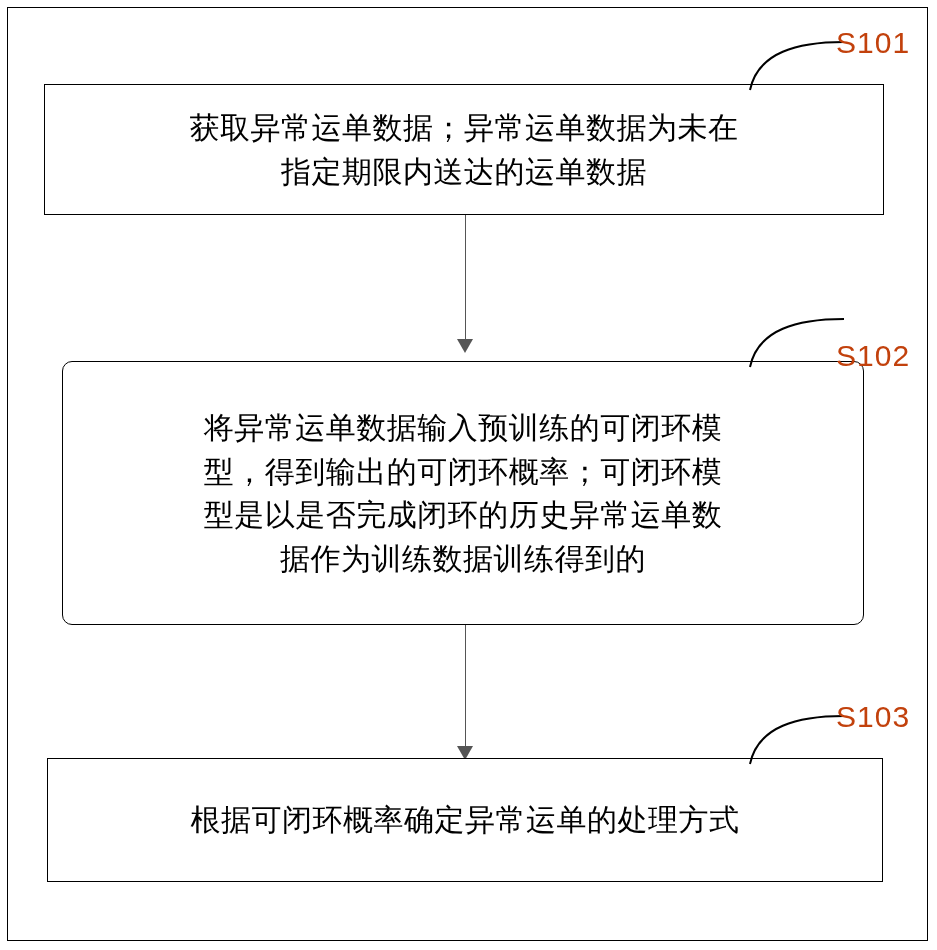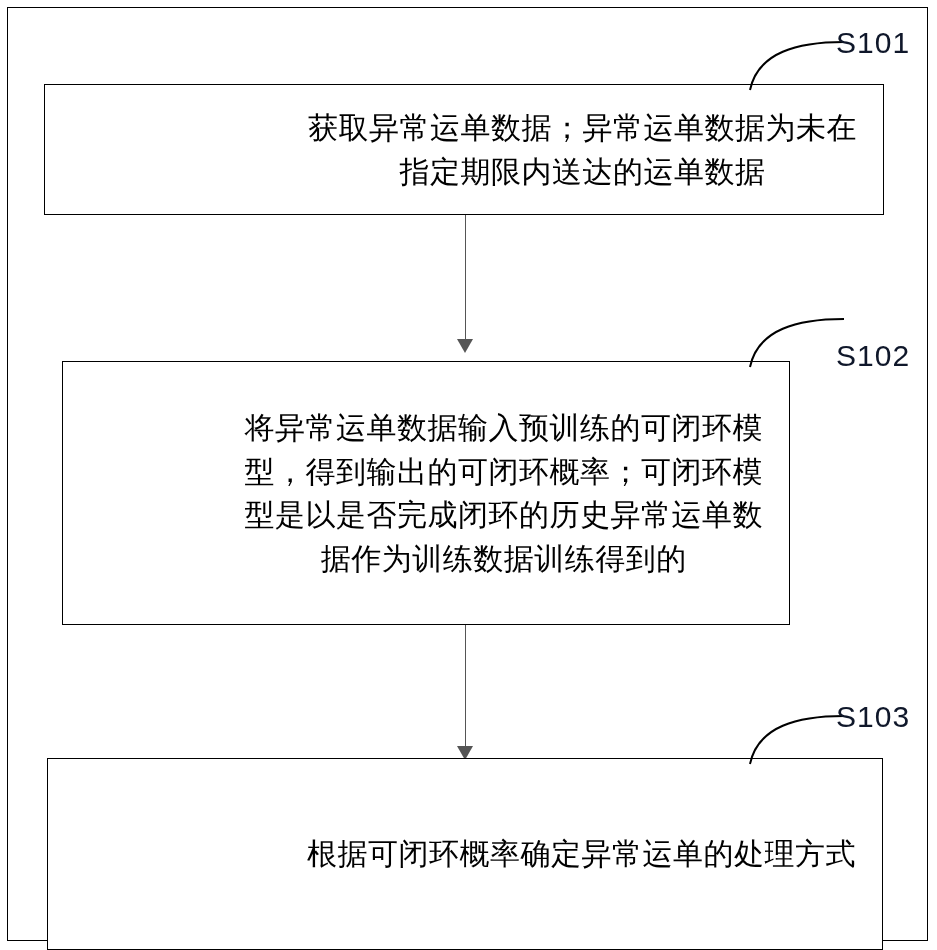--- a/index.html
+++ b/index.html
@@ -26,48 +26,49 @@
     border: 1px solid #000000;
     box-sizing: border-box;
   }
   .step-box {
     position: absolute;
     border: 1px solid #000000;
     box-sizing: border-box;
     background: #ffffff;
     display: flex;
     align-items: center;
-    justify-content: flex-end;
+    justify-content: center;
     text-align: center;
   }
   .step-text {
     font-size: 30px;
     line-height: 1.45;
     color: #000000;
     letter-spacing: 0.5px;
     padding: 0 26px;
     white-space: pre-line;
   }
   #box-s101 {
     left: 44px;
     top: 84px;
     width: 840px;
     height: 131px;
   }
   #box-s102 {
     left: 62px;
     top: 361px;
-    width: 728px;
+    width: 802px;
     height: 264px;
+    border-radius: 10px;
   }
   #box-s103 {
     left: 47px;
     top: 758px;
     width: 836px;
-    height: 192px;
+    height: 124px;
   }
   .connector {
     position: absolute;
     width: 1px;
     background: #555555;
   }
   #conn-1 {
     left: 465px;
     top: 215px;
     height: 131px;
@@ -89,21 +90,21 @@
     left: 457px;
     top: 339px;
   }
   #arrow-2 {
     left: 457px;
     top: 746px;
   }
   .label {
     position: absolute;
     font-size: 30px;
-    color: #0f172a;
+    color: #c2410c;
     letter-spacing: 1px;
   }
   #label-s101 { left: 836px; top: 26px; }
   #label-s102 { left: 836px; top: 303px; margin-top: 36px; }
   #label-s103 { left: 836px; top: 700px; text-align: right; }
   .leader {
     position: absolute;
   }
   .leader svg {
     display: block;

